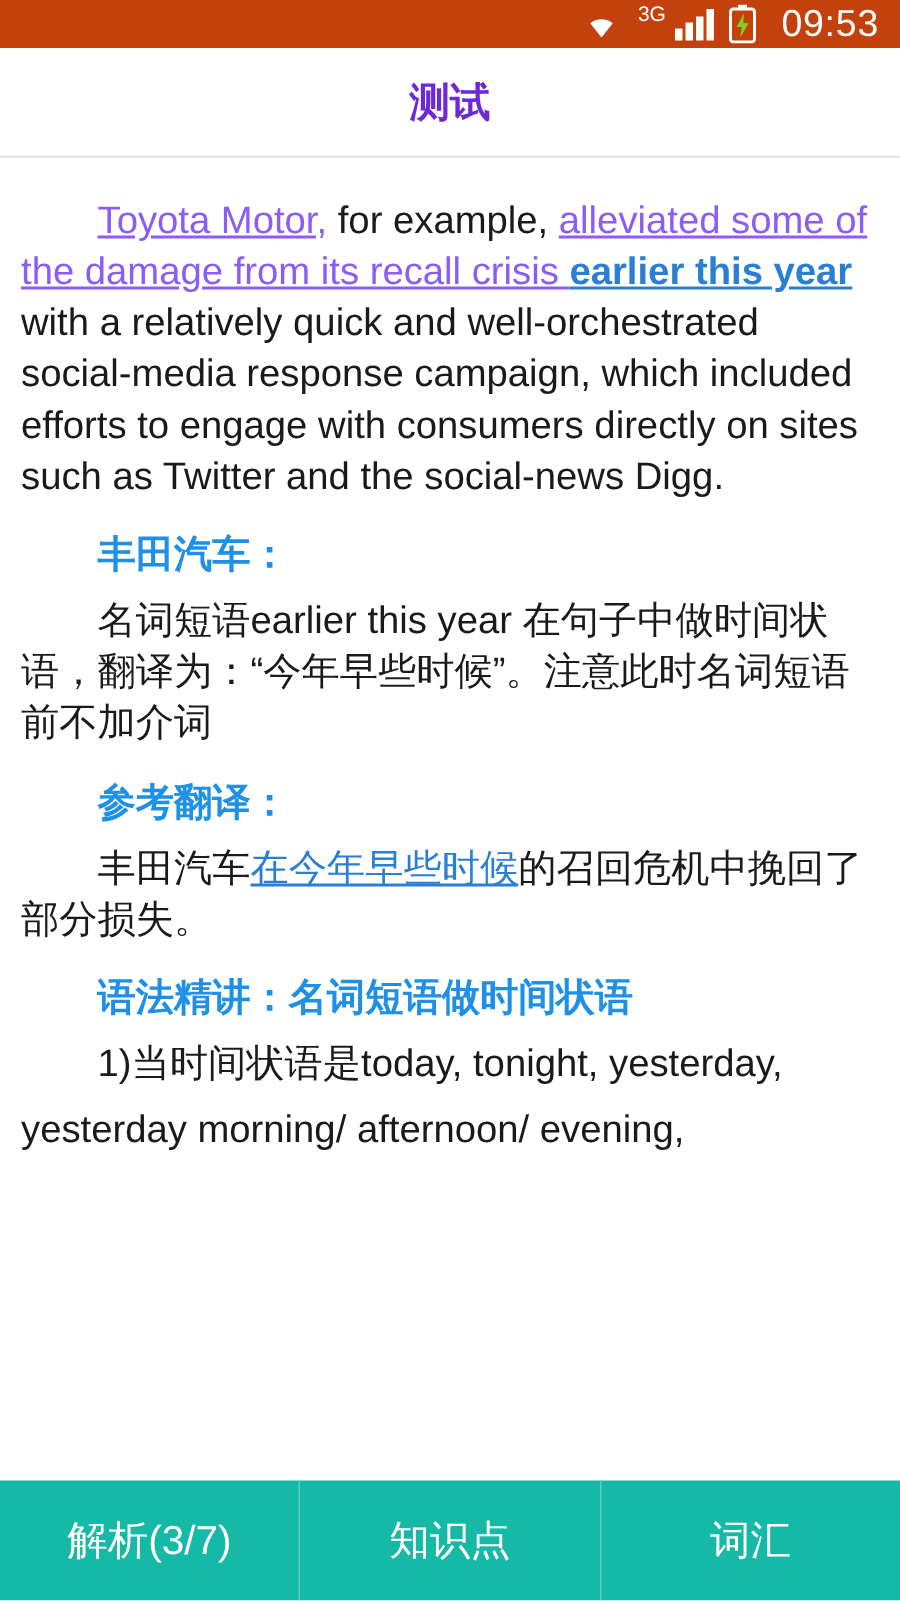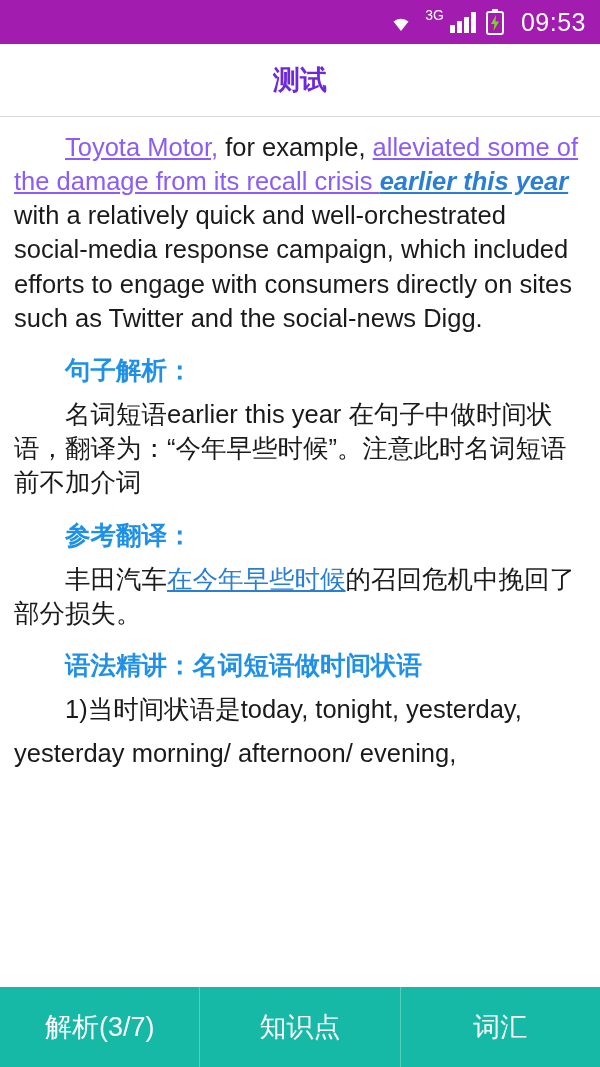--- a/index.html
+++ b/index.html
@@ -10,22 +10,22 @@
   body {
     width: 600px;
     height: 1067px;
     font-family: "Liberation Sans", sans-serif;
     overflow: hidden;
     position: relative;
   }
 
   
   .status-bar {
-    height: 44px;
-    background: #a21caf;
+    height: 32px;
+    background: #c2410c;
     color: #ffffff;
     display: flex;
     align-items: center;
     justify-content: flex-end;
     padding-right: 14px;
     box-sizing: border-box;
   }
   .status-icons {
     display: flex;
     align-items: center;
@@ -76,21 +76,20 @@
     color: #1a1a1a;
   }
   .para {
     margin: 0 0 10px 0;
     text-indent: 2em;
   }
   .blue { color: #8b5cf6; text-decoration: underline; }
   .blue-u {
     color: #2a7fd4;
     text-decoration: underline;
-    font-style: italic;
     font-weight: bold;
   }
   .heading {
     color: #1f90e8;
     font-weight: bold;
     font-size: 25.5px;
     margin: 18px 0 10px 0;
     text-indent: 2em;
   }
   .underline-blue {
@@ -158,21 +157,21 @@
 <div class="title-bar">
   <span class="title">测试</span>
 </div>
 
 <div class="content">
 
   <p class="para">
     <span class="blue">Toyota Motor,</span><span> for example, </span><span class="blue">alleviated some of the damage from its recall crisis </span><span class="blue-u">earlier this year</span><span> with a relatively quick and well-orchestrated social-media response campaign, which included efforts to engage with consumers directly on sites such as Twitter and the social-news Digg.</span>
   </p>
 
-  <p class="heading">句子解析：</p>
+  <p class="heading">丰田汽车：</p>
   <p class="para">名词短语earlier this year 在句子中做时间状语，翻译为：“今年早些时候”。注意此时名词短语前不加介词</p>
 
   <p class="heading">参考翻译：</p>
   <p class="para">
     <span>丰田汽车</span><span class="underline-blue">在今年早些时候</span><span>的召回危机中挽回了部分损失。</span>
   </p>
 
   <p class="heading">语法精讲：名词短语做时间状语</p>
 
   <p class="para">1)当时间状语是today, tonight, yesterday,</p>

